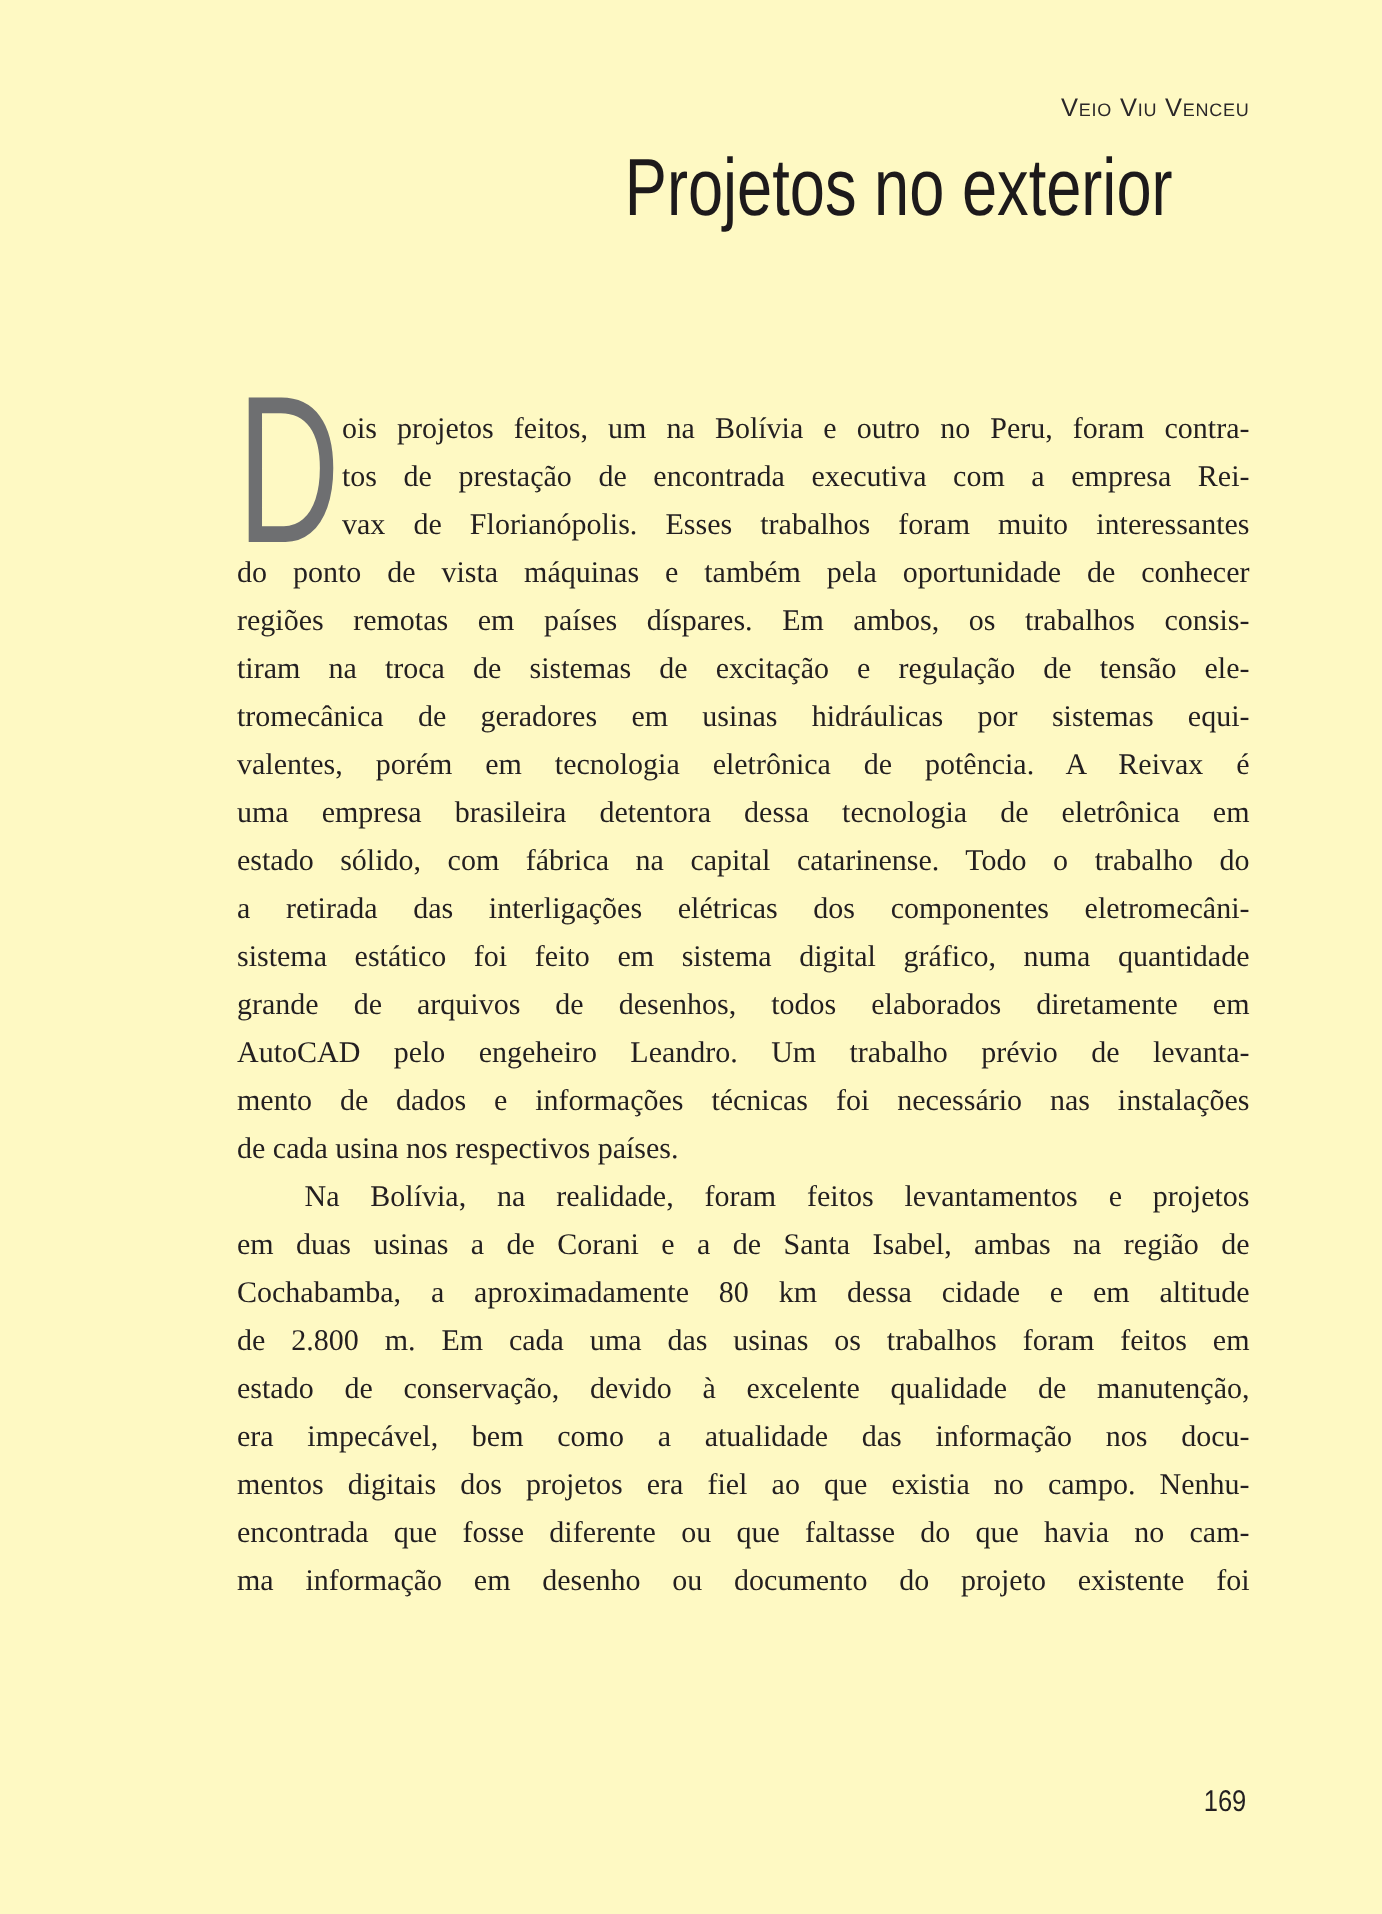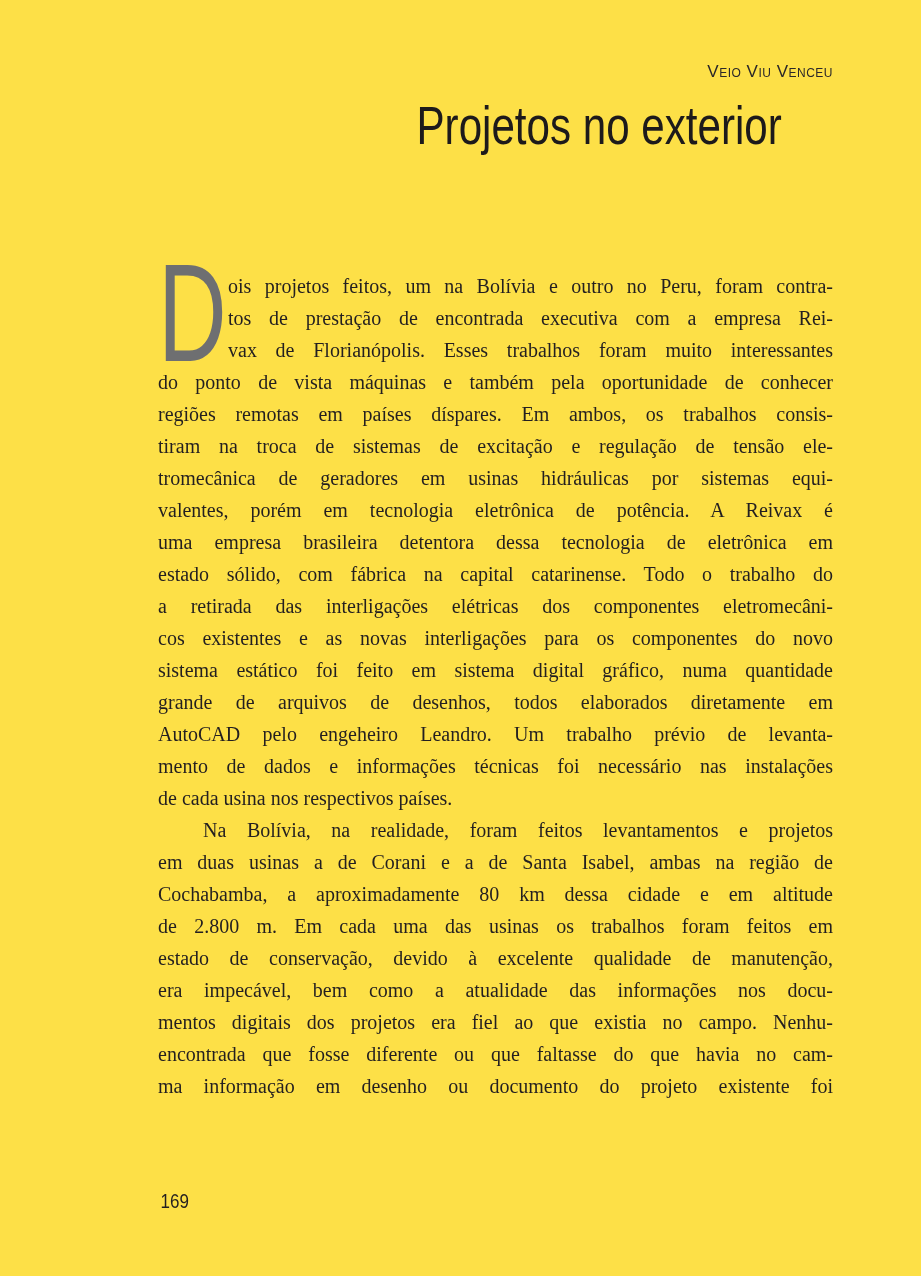--- a/index.html
+++ b/index.html
@@ -2,21 +2,21 @@
 <html><head>
 <meta charset="utf-8">
 <style>
   * { margin: 0; padding: 0; box-sizing: border-box; }
   html, body { background: #e8e8e8; }
   .page {
     position: relative;
     width: 921px;
     height: 1276px;
     margin: 0 auto;
-    background: #fde047;
+    background: #fef9c3;
     overflow: hidden;
     font-family: "Liberation Serif", serif;
     color: #231f20;
   }
   .running-header {
     position: absolute;
     top: 62px;
     left: 158px;
     width: 675px;
     text-align: right;
@@ -71,21 +71,21 @@
     color: #6e6f71;
     transform: scaleX(0.68);
     transform-origin: 0 0;
     z-index: 1;
   }
   .page-number {
     position: absolute;
     top: 1190px;
     left: 158px;
     width: 675px;
-    text-align: left;
+    text-align: right;
     font-family: "Liberation Sans", sans-serif;
     font-size: 20px;
     color: #231f20;
   }
   .page-number .condense {
     display: inline-block;
     transform: scaleX(0.85);
     transform-origin: 50% 50%;
   }
 </style>
@@ -109,37 +109,36 @@
           <div class="line">tos de prestação de encontrada executiva com a empresa Rei-</div>
           <div class="line">vax de Florianópolis. Esses trabalhos foram muito interessantes</div>
           <div class="line">do ponto de vista máquinas e também pela oportunidade de conhecer</div>
           <div class="line">regiões remotas em países díspares. Em ambos, os trabalhos consis-</div>
           <div class="line">tiram na troca de sistemas de excitação e regulação de tensão ele-</div>
           <div class="line">tromecânica de geradores em usinas hidráulicas por sistemas equi-</div>
           <div class="line">valentes, porém em tecnologia eletrônica de potência. A Reivax é</div>
           <div class="line">uma empresa brasileira detentora dessa tecnologia de eletrônica em</div>
           <div class="line">estado sólido, com fábrica na capital catarinense. Todo o trabalho do</div>
           <div class="line">a retirada das interligações elétricas dos componentes eletromecâni-</div>
-          <div class="line">cos existentes e as novas interligações para os componentes do novo</div>
           <div class="line">sistema estático foi feito em sistema digital gráfico, numa quantidade</div>
           <div class="line">grande de arquivos de desenhos, todos elaborados diretamente em</div>
           <div class="line">AutoCAD pelo engeheiro Leandro. Um trabalho prévio de levanta-</div>
           <div class="line">mento de dados e informações técnicas foi necessário nas instalações</div>
           <div class="line last">de cada usina nos respectivos países.</div>
         </div>
     </div>
 
     <div class="paragraph para-2 justify-all">
       <div>
           <div class="line">Na Bolívia, na realidade, foram feitos levantamentos e projetos</div>
           <div class="line">em duas usinas a de Corani e a de Santa Isabel, ambas na região de</div>
           <div class="line">Cochabamba, a aproximadamente 80 km dessa cidade e em altitude</div>
           <div class="line">de 2.800 m. Em cada uma das usinas os trabalhos foram feitos em</div>
           <div class="line">estado de conservação, devido à excelente qualidade de manutenção,</div>
-          <div class="line">era impecável, bem como a atualidade das informações nos docu-</div>
+          <div class="line">era impecável, bem como a atualidade das informação nos docu-</div>
           <div class="line">mentos digitais dos projetos era fiel ao que existia no campo. Nenhu-</div>
           <div class="line last">encontrada que fosse diferente ou que faltasse do que havia no cam-</div>
           <div class="line">ma informação em desenho ou documento do projeto existente foi</div>
         </div>
     </div>
 
   </div>
 
   <div class="page-number">
     <span class="condense">169</span>

